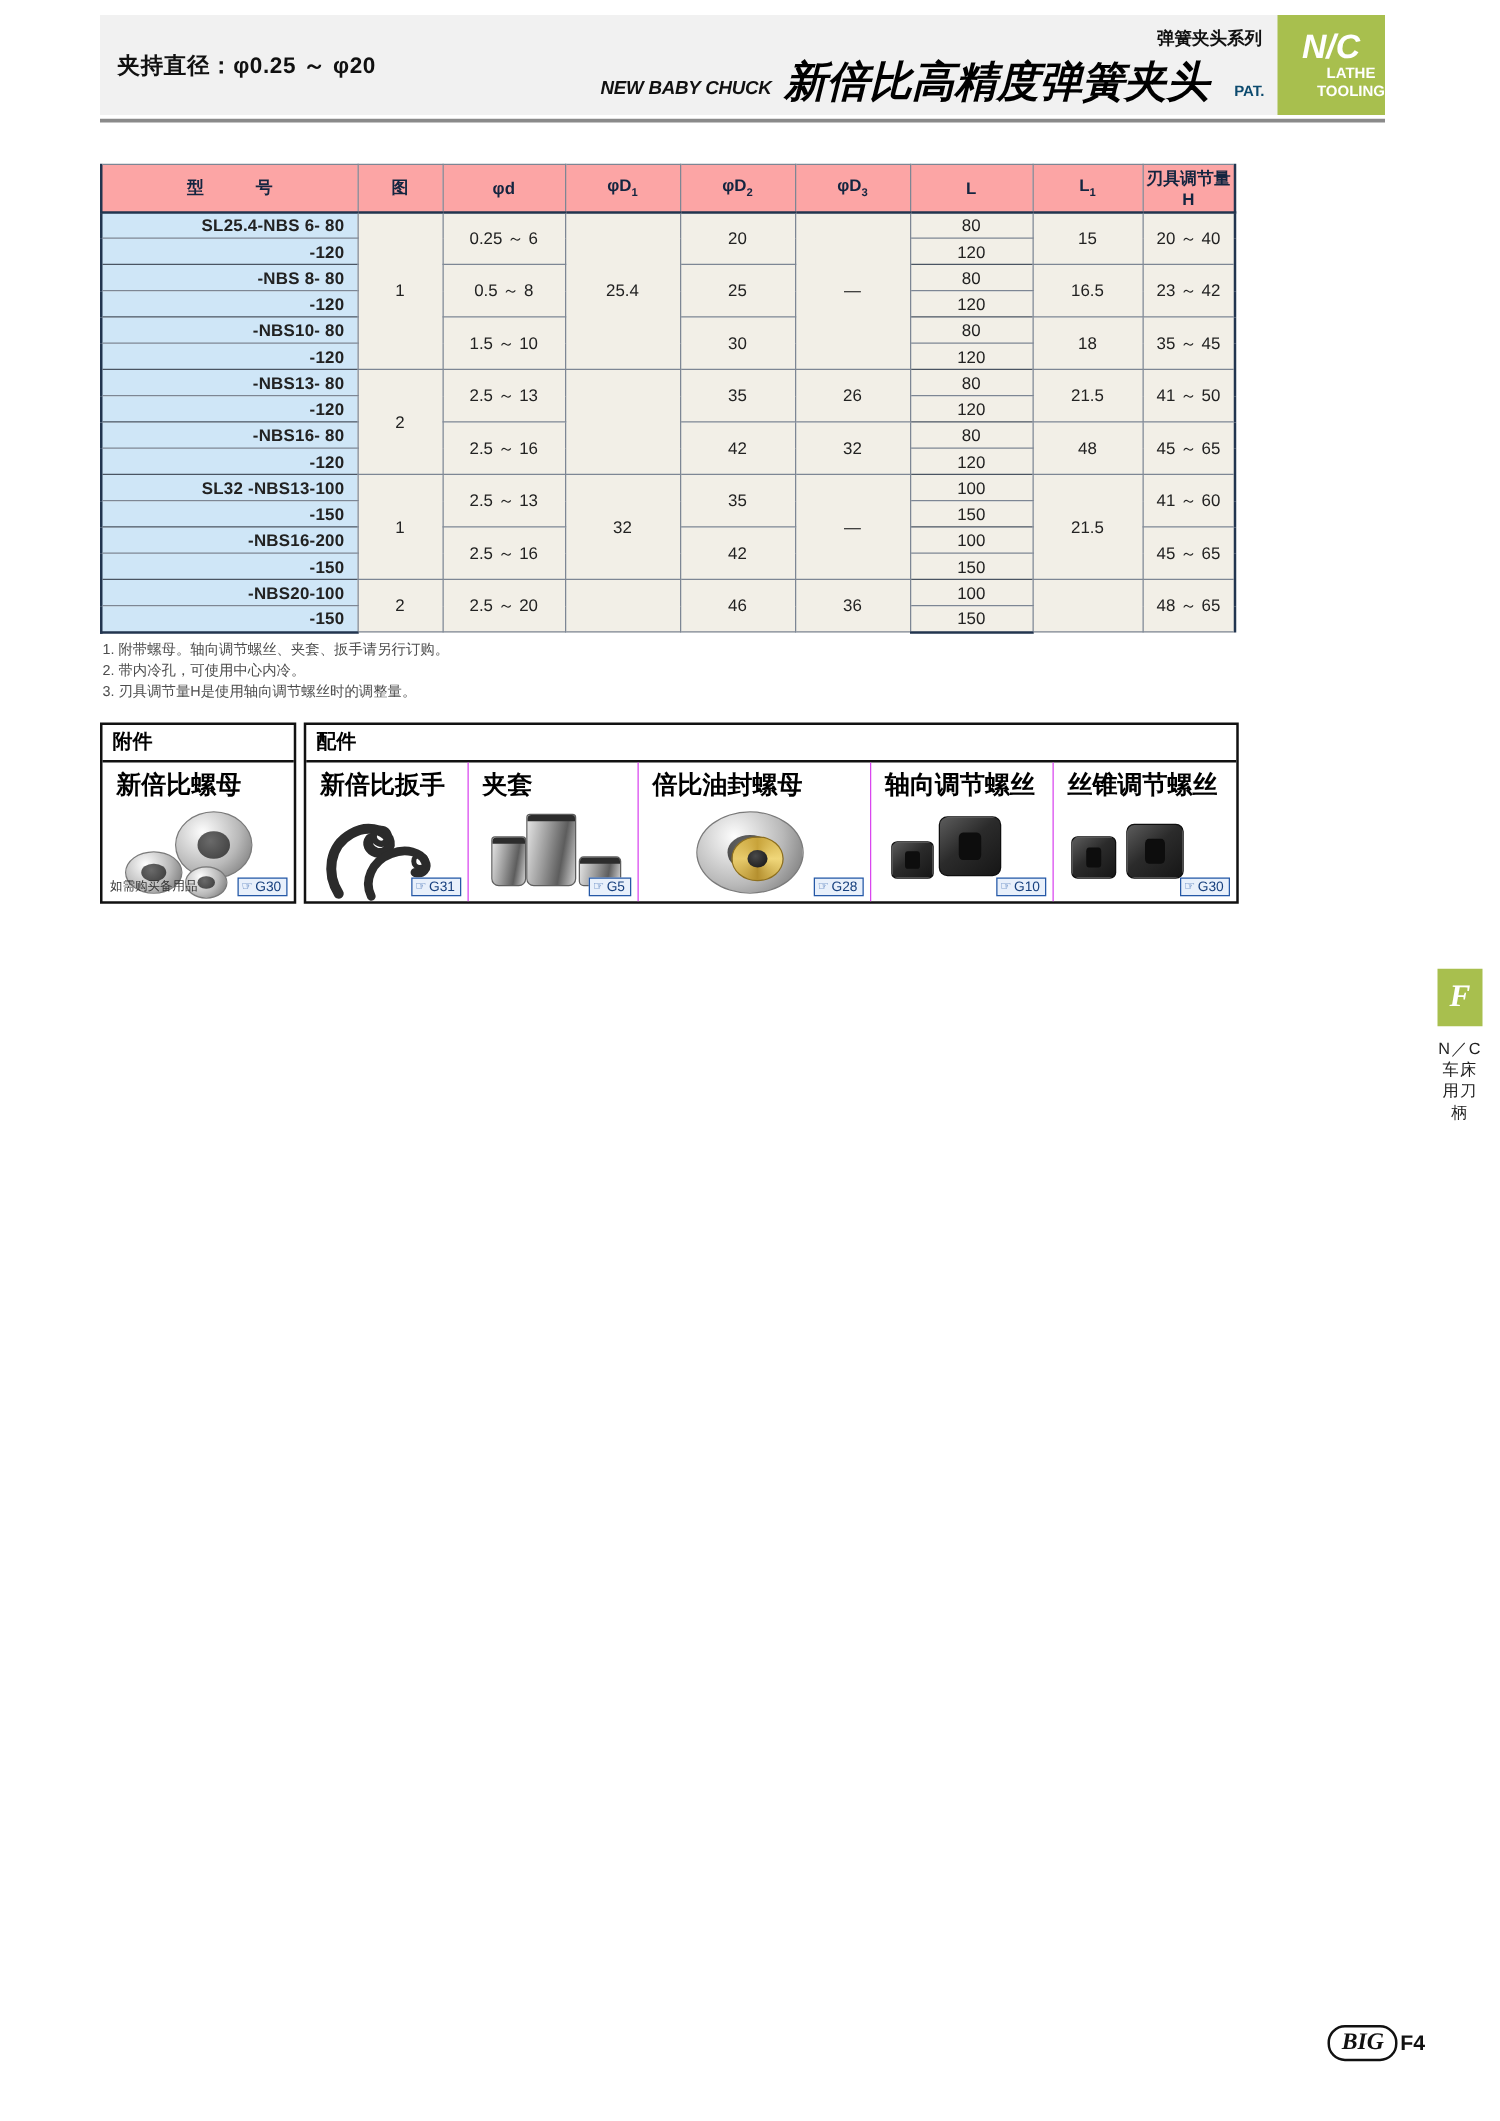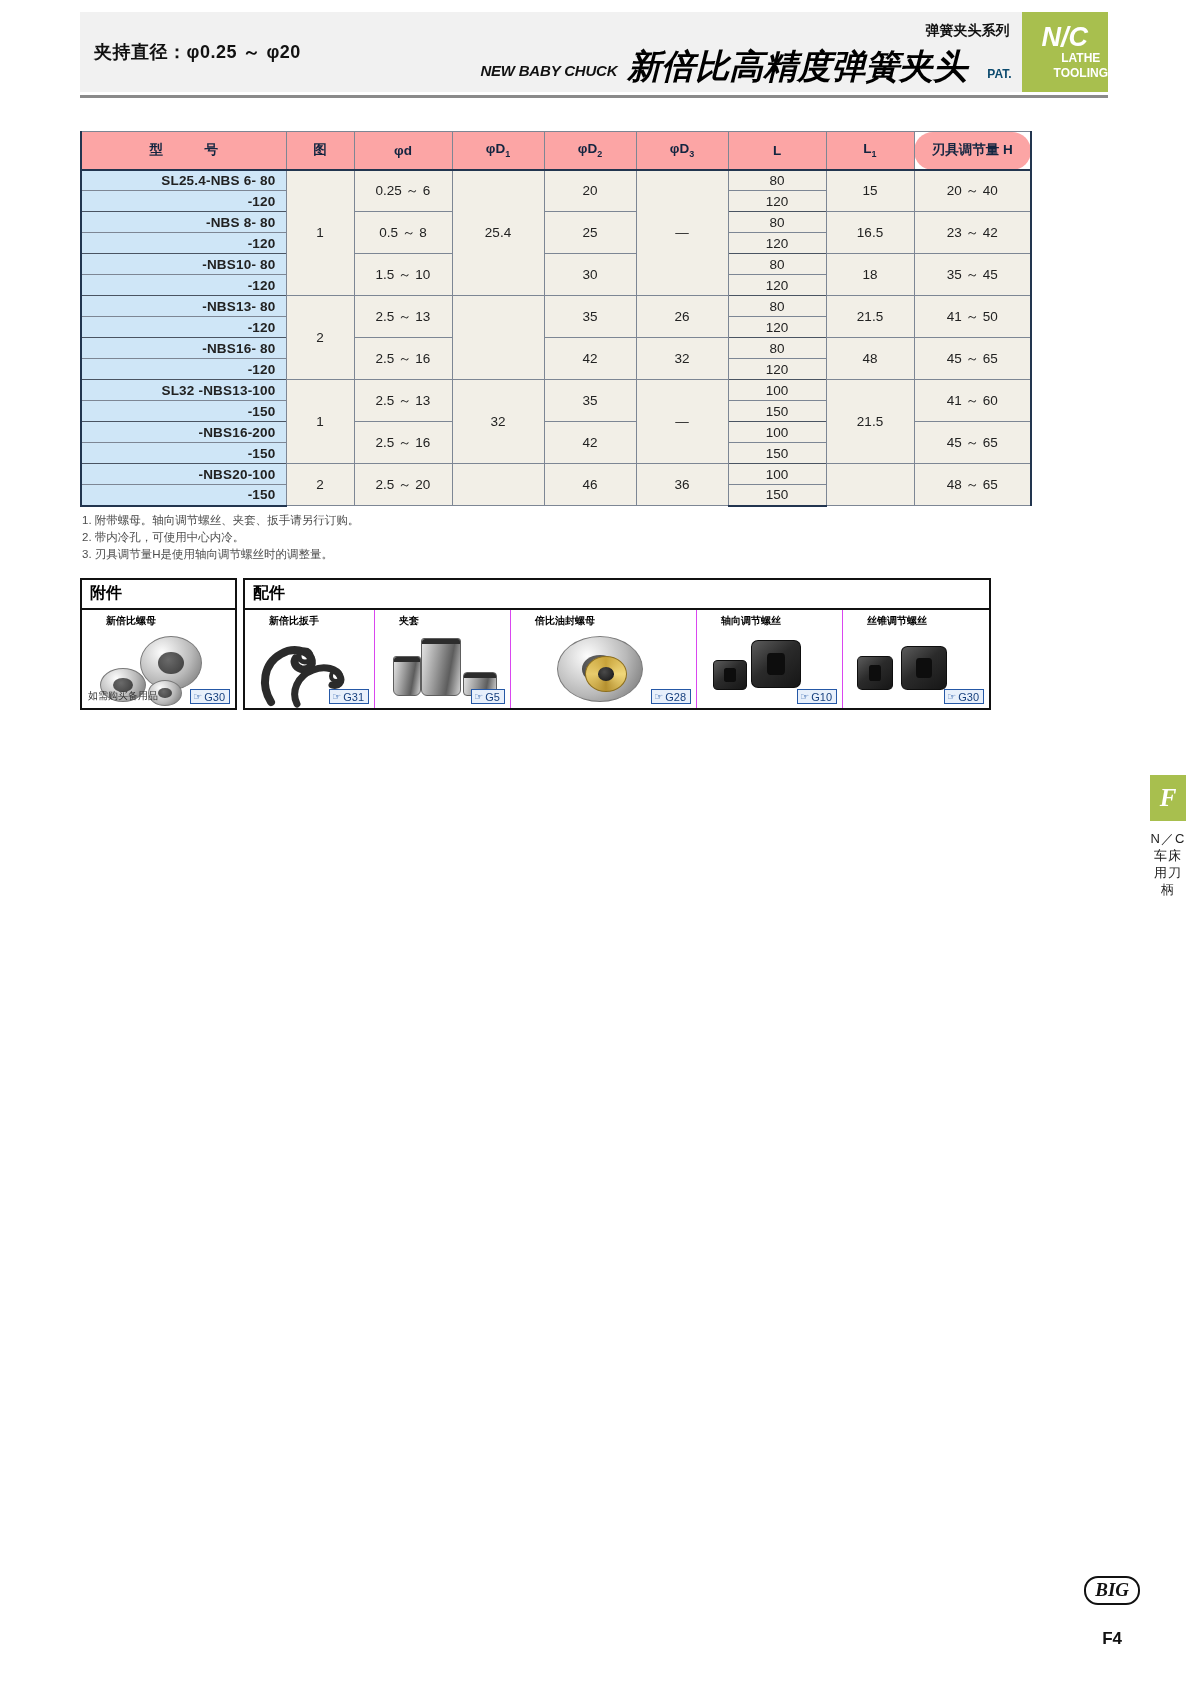--- a/index.html
+++ b/index.html
@@ -95,21 +95,21 @@
   .spec-table thead tr th:first-child { border-left: 2px solid #22354f; }
   .spec-table thead tr th:last-child { border-right: 2px solid #22354f; }
   .w-model { width: 205px; }
   .w-fig   { width: 68px; }
   .w-d     { width: 98px; }
   .w-d1    { width: 92px; }
   .w-d2    { width: 92px; }
   .w-d3    { width: 92px; }
   .w-l     { width: 98px; }
   .w-l1    { width: 88px; }
-  .w-h     { width: 117px; border-radius: 19px; }
+  .w-h     { width: 74px; }
   .sub { font-size: 9px; vertical-align: sub; }
   .dash { font-size: 16px; }
 
   
   .notes {
     position: absolute; left: 82px; top: 512px;
     font-size: 11.5px; color: #4d4d4d; line-height: 17px;
   }
 
   
@@ -117,22 +117,22 @@
   .panel { border: 2px solid #111; background: #fff; }
   .panel-head {
     border-bottom: 2px solid #111;
     font-size: 16px; font-weight: 700; color: #000;
     padding: 3px 8px 4px 8px;
   }
   .panel-body { display: flex; }
   .acc-cell { position: relative; border-right: 1px solid #d946ef; }
   .acc-cell:last-child { border-right: none; }
   .acc-title {
-    font-size: 10px; font-weight: 700; color: #000;
-    padding: 4px 8px 2px 24px; white-space: nowrap;
+    font-size: 20px; font-weight: 700; color: #000;
+    padding: 4px 8px 2px 11px; white-space: nowrap;
   }
   .acc-img { position: relative; height: 78px; }
   .acc-foot {
     position: absolute; right: 5px; bottom: 4px;
     display: flex; align-items: center; gap: 2px;
   }
   .badge {
     display: inline-flex; align-items: center;
     border: 1px solid #2558a6; background: #e8f0fb;
     padding: 0 4px 0 2px; height: 15px;
@@ -154,21 +154,21 @@
   }
   .side-text {
     position: absolute; right: 14px; top: 830px;
     width: 36px;
     font-size: 13px; color: #222; text-align: center;
     line-height: 17px; letter-spacing: 1px;
   }
 
   
   .footer { position: absolute; right: 60px; bottom: 48px;
-            display: flex; align-items: center; gap: 24px; flex-direction: column; }
+            display: flex; align-items: center; gap: 2px; }
   .big-logo {
     border: 2px solid #111; border-radius: 14px;
     padding: 1px 9px 2px 9px;
     font-family: "Liberation Serif", serif;
     font-size: 19px; font-weight: 700; font-style: italic; color: #111;
     position: relative;
   }
   .page-no { font-size: 17px; font-weight: 700; color: #111; }
 
   

